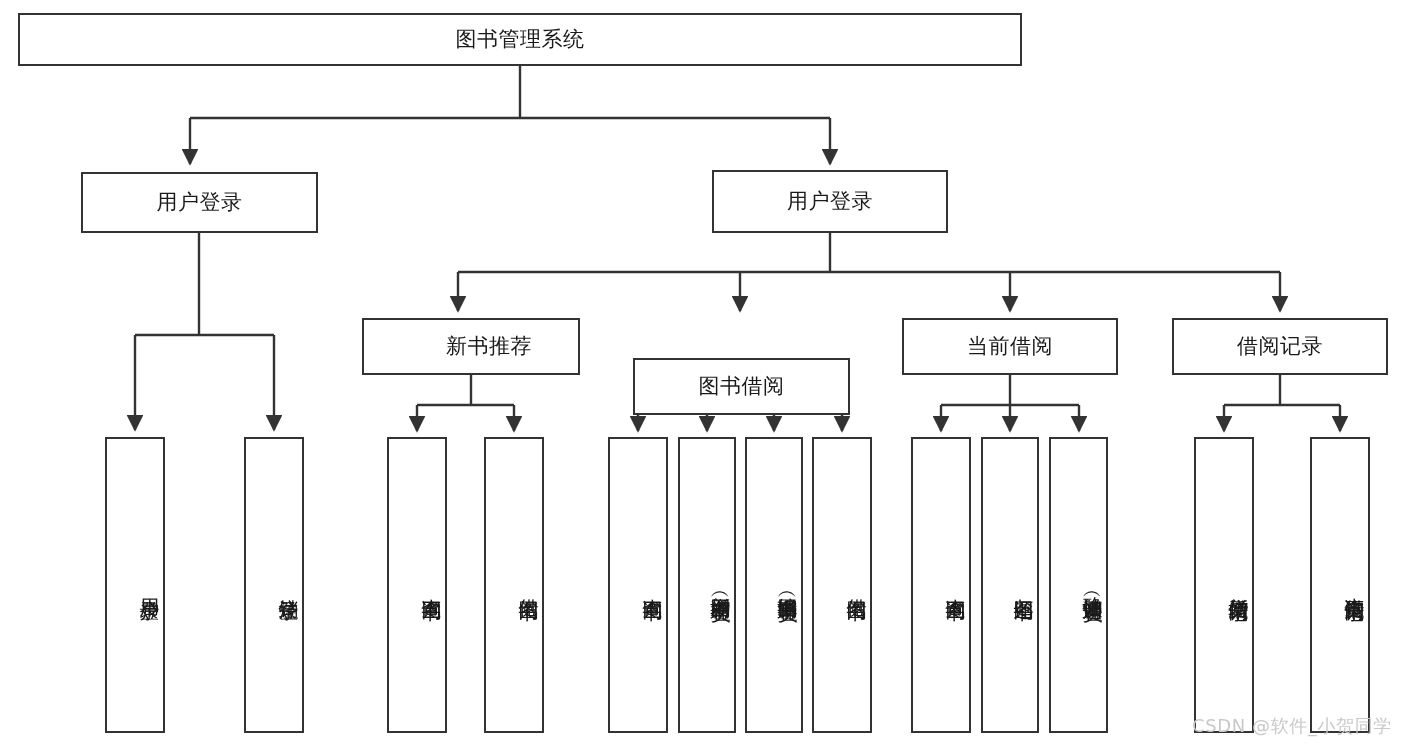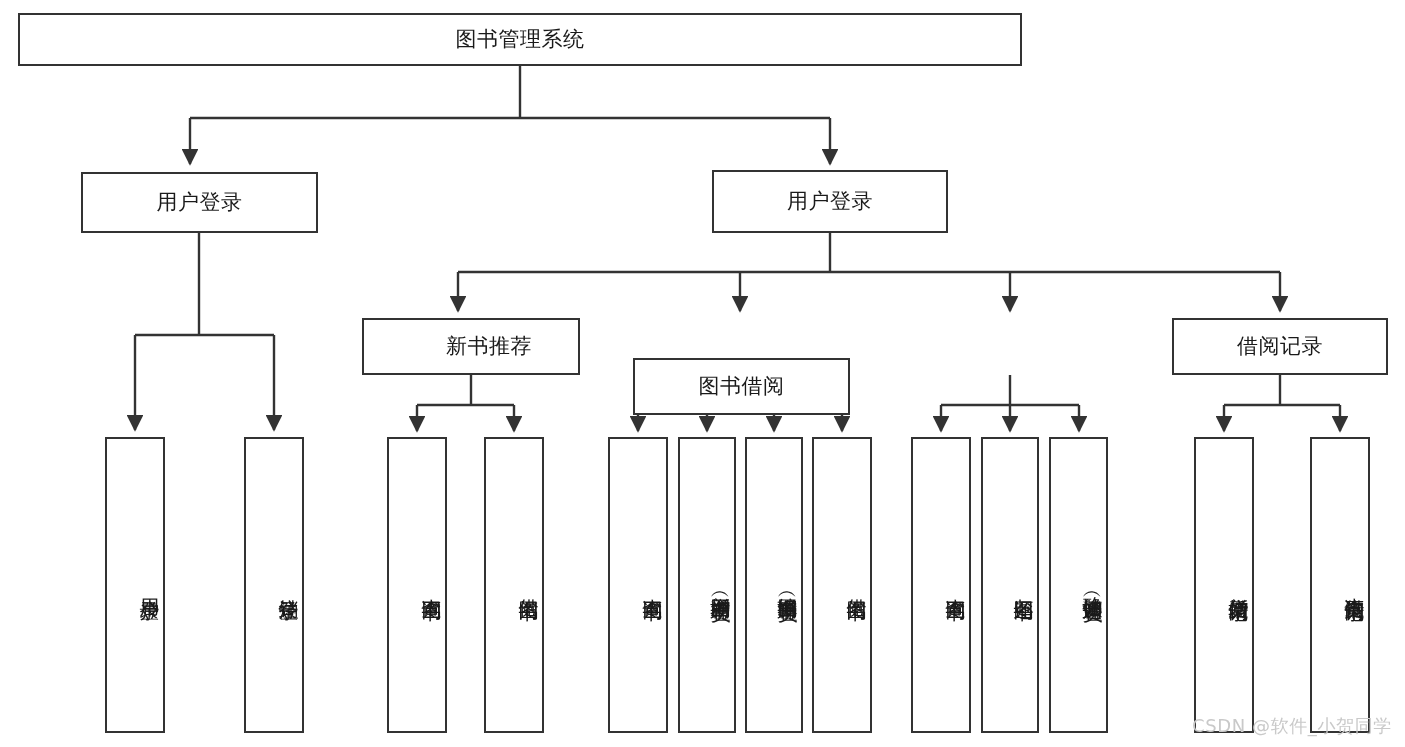--- a/index.html
+++ b/index.html
@@ -124,20 +124,21 @@
   <div class="node node-h" style="left:18px; top:13px; width:1004px; height:53px;">图书管理系统</div>
 
   <div class="node node-h" style="left:81px; top:172px; width:237px; height:61px;">用户登录</div>
 
   <div class="node node-h" style="left:712px; top:170px; width:236px; height:63px;">用户登录</div>
 
   <div class="node node-h" style="left:362px; top:318px; width:218px; height:57px;padding-left:36px;">新书推荐</div>
 
   <div class="node node-h" style="left:633px; top:318px; width:217px; height:57px;margin-top:40px;">图书借阅</div>
 
+  <div class="node node-h" style="left:902px; top:318px; width:216px; height:57px;">当前借阅</div>
 
   <div class="node node-h" style="left:1172px; top:318px; width:216px; height:57px;">借阅记录</div>
 
   <div class="node node-v" style="left:105px; top:437px; width:60px; height:296px;">用户登录</div>
 
   <div class="node node-v" style="left:244px; top:437px; width:60px; height:296px;">注销登录</div>
 
   <div class="node node-v" style="left:387px; top:437px; width:60px; height:296px;">查询图书</div>
 
   <div class="node node-v" style="left:484px; top:437px; width:60px; height:296px;">借阅图书</div>

